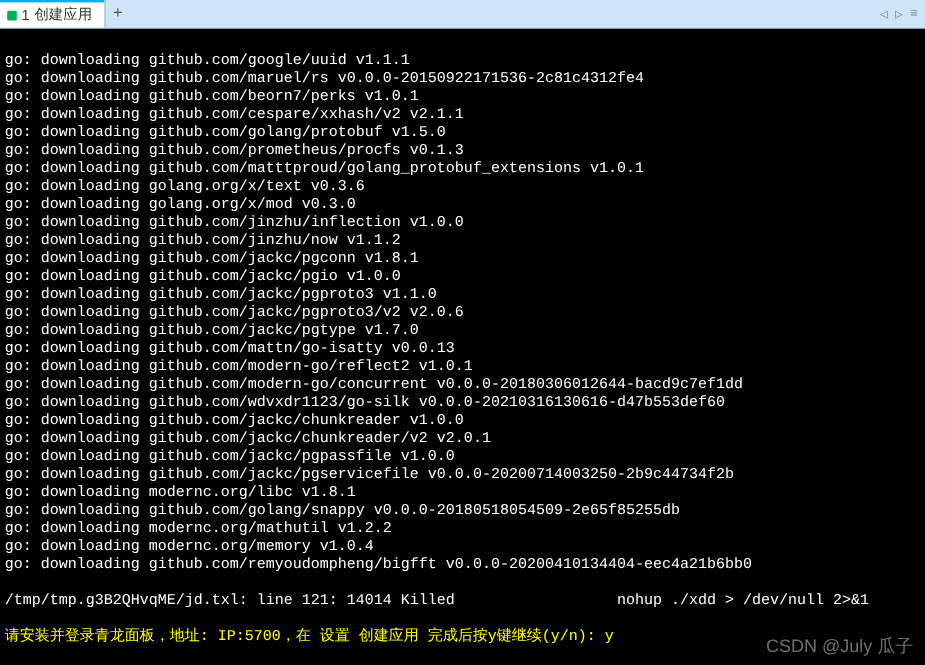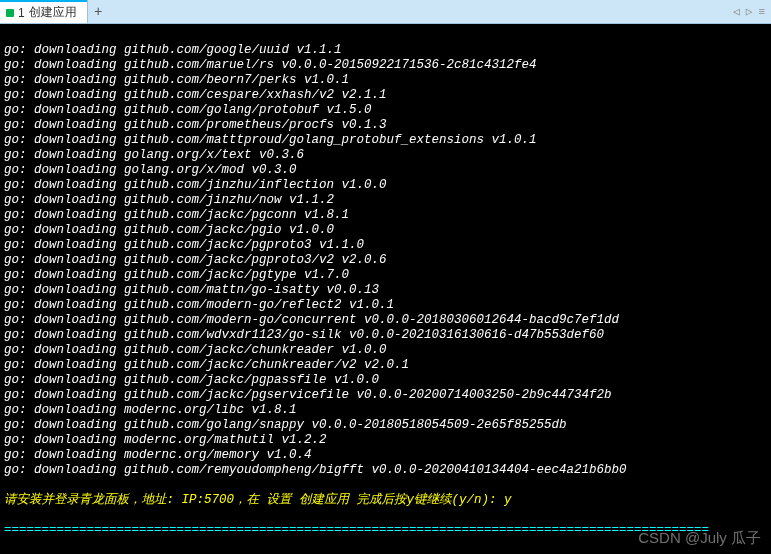--- a/index.html
+++ b/index.html
@@ -3,21 +3,21 @@
 <meta charset="utf-8">
 <style>
 * { margin: 0; padding: 0; box-sizing: border-box; }
 body { font-family: Consolas, "Courier New", monospace; font-size: 13px; background: #000; color: #fff; width: 771px; height: 554px; overflow: hidden; position: relative; }
 .tab-bar { background: #cde6f7; border-bottom: 1px solid #9fc5e0; height: 24px; display: flex; align-items: stretch; }
 .tab { background: #fff; border-top: 2px solid #00b0f0; display: flex; align-items: center; padding: 0 10px 0 6px; gap: 4px; font-size: 12px; color: #333; font-family: "Microsoft YaHei", Arial, sans-serif; }
 .tab .indicator { width: 8px; height: 8px; background: #00b050; border-radius: 1px; }
 .add-tab { width: 22px; display: flex; align-items: center; justify-content: center; color: #555; font-size: 14px; cursor: pointer; border-left: 1px solid #a0c0d8; }
 .tab-nav { margin-left: auto; display: flex; align-items: center; padding: 0 6px; gap: 6px; color: #888; font-size: 11px; }
 .terminal { background: #000; padding: 4px 4px 0 4px; line-height: 15px; white-space: pre; font-size: 12.5px; }
-.line { color: #fff; font-style: italic; }
+.line { color: #fff; }
 .yellow { color: #ffff00; margin-top: 13px; }
 .cyan { color: #00ffff; }
 .divider { color: #00c0c0; letter-spacing: 0px; }
 .watermark { position: absolute; right: 10px; bottom: 6px; color: rgba(220,220,220,0.5); font-family: "Microsoft YaHei", Arial, sans-serif; font-size: 15px; pointer-events: none; margin-left: 18px; }
 </style>
 </head>
 <body>
 
 <div class="tab-bar">
   <div class="tab">
@@ -28,19 +28,20 @@
   <div class="add-tab">+</div>
   <div class="tab-nav">
     <span>◁</span>
     <span>▷</span>
     <span>≡</span>
   </div>
 </div>
 
 <div class="terminal">
 <div id="loglines"><div class="line">go: downloading github.com/google/uuid v1.1.1</div><div class="line">go: downloading github.com/maruel/rs v0.0.0-20150922171536-2c81c4312fe4</div><div class="line">go: downloading github.com/beorn7/perks v1.0.1</div><div class="line">go: downloading github.com/cespare/xxhash/v2 v2.1.1</div><div class="line">go: downloading github.com/golang/protobuf v1.5.0</div><div class="line">go: downloading github.com/prometheus/procfs v0.1.3</div><div class="line">go: downloading github.com/matttproud/golang_protobuf_extensions v1.0.1</div><div class="line">go: downloading golang.org/x/text v0.3.6</div><div class="line">go: downloading golang.org/x/mod v0.3.0</div><div class="line">go: downloading github.com/jinzhu/inflection v1.0.0</div><div class="line">go: downloading github.com/jinzhu/now v1.1.2</div><div class="line">go: downloading github.com/jackc/pgconn v1.8.1</div><div class="line">go: downloading github.com/jackc/pgio v1.0.0</div><div class="line">go: downloading github.com/jackc/pgproto3 v1.1.0</div><div class="line">go: downloading github.com/jackc/pgproto3/v2 v2.0.6</div><div class="line">go: downloading github.com/jackc/pgtype v1.7.0</div><div class="line">go: downloading github.com/mattn/go-isatty v0.0.13</div><div class="line">go: downloading github.com/modern-go/reflect2 v1.0.1</div><div class="line">go: downloading github.com/modern-go/concurrent v0.0.0-20180306012644-bacd9c7ef1dd</div><div class="line">go: downloading github.com/wdvxdr1123/go-silk v0.0.0-20210316130616-d47b553def60</div><div class="line">go: downloading github.com/jackc/chunkreader v1.0.0</div><div class="line">go: downloading github.com/jackc/chunkreader/v2 v2.0.1</div><div class="line">go: downloading github.com/jackc/pgpassfile v1.0.0</div><div class="line">go: downloading github.com/jackc/pgservicefile v0.0.0-20200714003250-2b9c44734f2b</div><div class="line">go: downloading modernc.org/libc v1.8.1</div><div class="line">go: downloading github.com/golang/snappy v0.0.0-20180518054509-2e65f85255db</div><div class="line">go: downloading modernc.org/mathutil v1.2.2</div><div class="line">go: downloading modernc.org/memory v1.0.4</div><div class="line">go: downloading github.com/remyoudompheng/bigfft v0.0.0-20200410134404-eec4a21b6bb0</div></div>
+<div class="line">/tmp/tmp.g3B2QHvqME/jd.txl: line 121: 14014 Killed                  nohup ./xdd &gt; /dev/null 2&gt;&amp;1</div>
 <div class="line"><span class="yellow">请安装并登录青龙面板，地址: IP:5700，在 设置 创建应用 完成后按y键继续(y/n): y</span></div>
 <div class="line divider"><span class="cyan">==============================================================================================</span></div>
 
 
 </div>
 
 <div class="watermark">CSDN @July 瓜子</div>
 
 </body></html>

